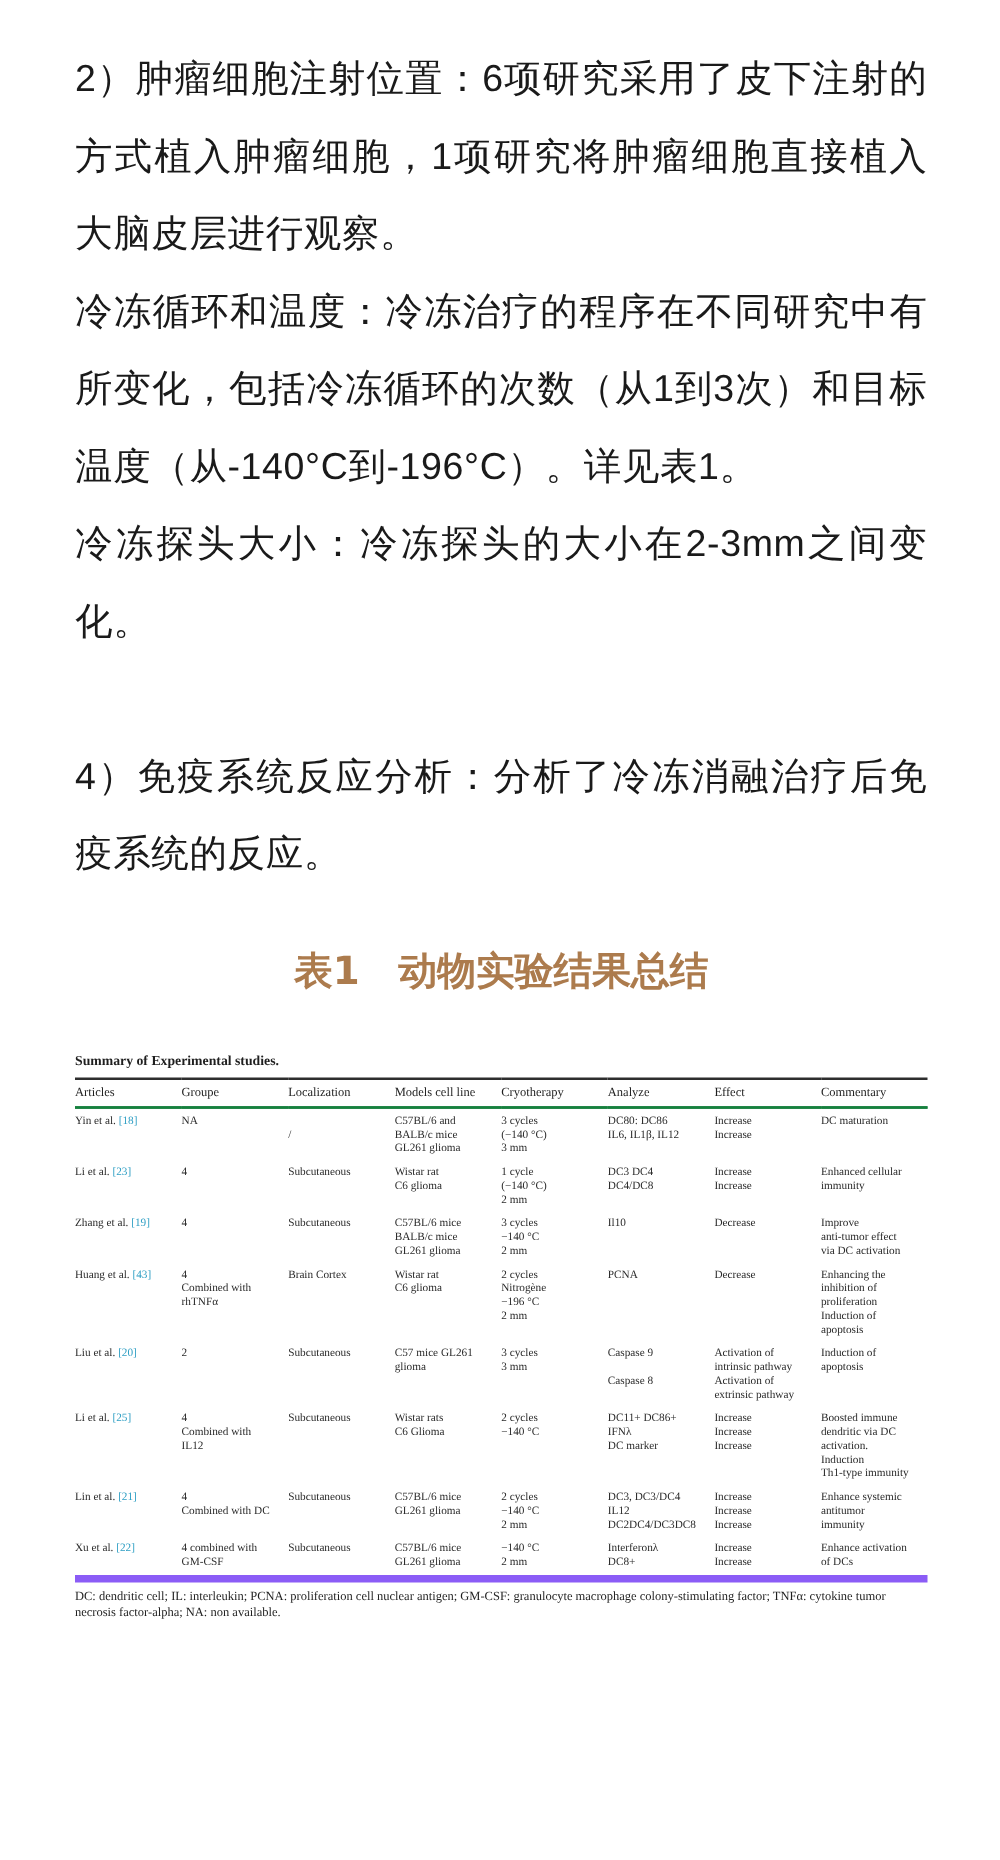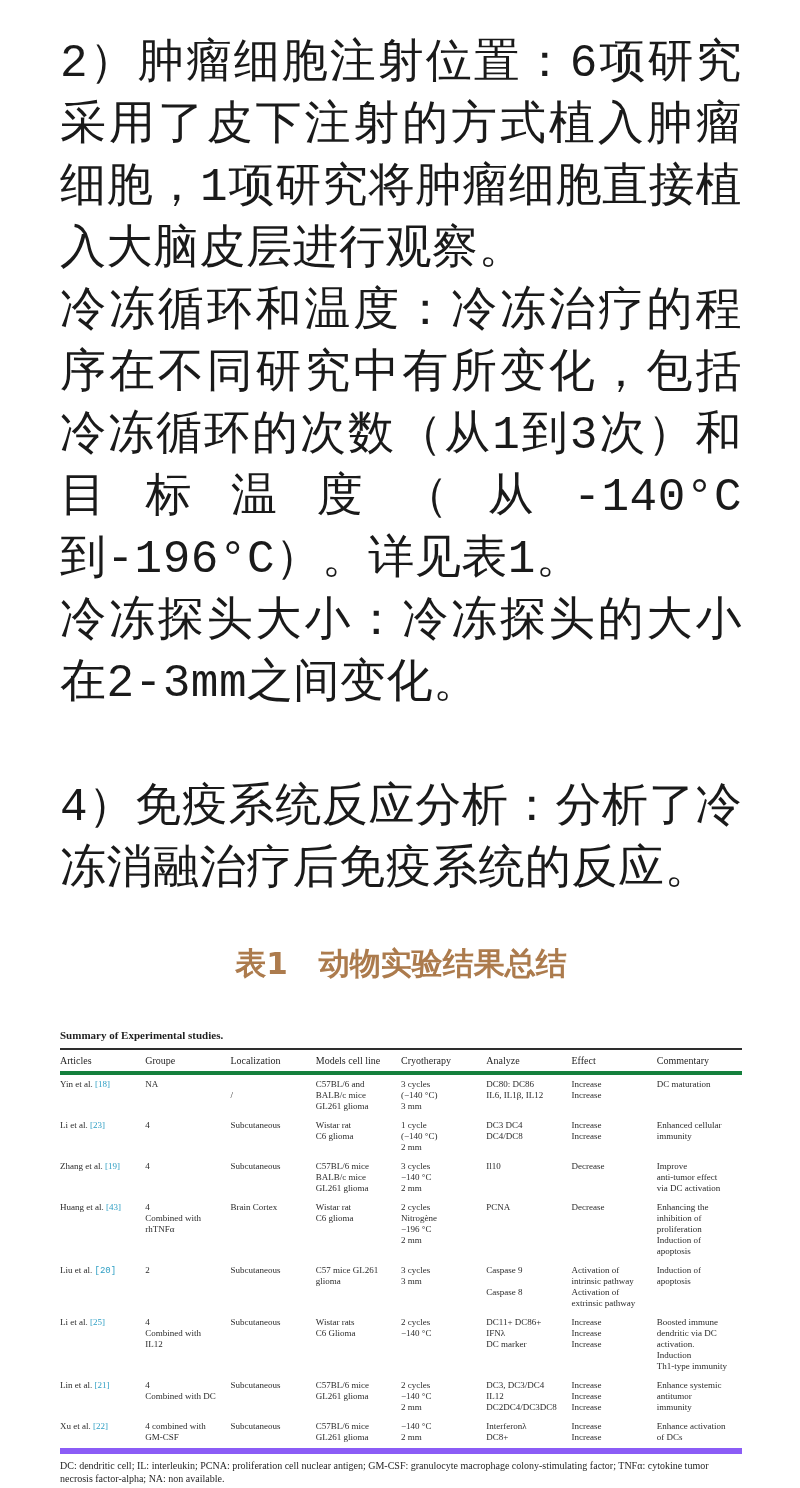--- a/index.html
+++ b/index.html
@@ -5,41 +5,41 @@
   html, body { margin:0; padding:0; }
   body {
     width:800px; height:1488px; background:#ffffff; overflow:hidden;
     font-family:"Liberation Sans", sans-serif;
   }
   .page { position:relative; width:800px; height:1488px; background:#ffffff; }
   .content { padding:33px 58px 0 60px; }
 
   
   .zh {
-    margin:0; font-size:46px; line-height:62px; color:#1a1a1a;
+    margin:0; font-size:30px; line-height:62px; color:#1a1a1a;
     text-align:justify; letter-spacing:0.5px;
-    font-family:Liberation Mono, monospace;
+    font-family:Liberation Sans, sans-serif;
   }
   .gap-top { margin-top:62px; }
 
   
   .tbl-title {
     margin:42px 0 0 0; text-align:center;
     font-size:31px; line-height:40px; font-weight:bold;
     font-family:"DejaVu Sans", sans-serif;
   }
 
   
   .paper-table { margin-top:46px; font-family:"Liberation Serif", serif; color:#262626; }
   .tbl-caption { font-size:11px; font-weight:bold; color:#1f1f1f; margin-bottom:7px; }
   table.results { width:100%; border-collapse:collapse; table-layout:fixed; }
   table.results thead th {
     text-align:left; font-weight:normal; font-size:10px; line-height:11px;
     padding:5px 2px 5px 0; color:#1f1f1f;
-    border-top:2px solid #2e2e2e; border-bottom:4px solid #15803d;
+    border-top:2px solid #2e2e2e; border-bottom:2px solid #15803d;
   }
   table.results td {
     vertical-align:top; font-size:9px; line-height:11px;
     padding:4px 3px 4px 0; color:#2b2b2b; word-wrap:break-word;
   }
   .cl { min-height:11px; }
   .ref { text-decoration:none; }
   .tbl-footnote {
     border-top:6px solid #8b5cf6; margin-top:1px; padding-top:5px;
     font-size:10px; line-height:13px; color:#1f1f1f;
@@ -197,21 +197,21 @@
               </td>
               <td>
                 <div class="cl">Enhancing the</div>
                 <div class="cl">inhibition of</div>
                 <div class="cl">proliferation</div>
                 <div class="cl">Induction of</div>
                 <div class="cl">apoptosis</div>
               </td>
             </tr>
             <tr>
-              <td><span>Liu et al. </span><span class="ref" style="color: rgb(47, 159, 196); font-family: Liberation Mono, monospace;">[20]</span></td>
+              <td><span>Liu et al. </span><span class="ref" style="color: rgb(47, 159, 196);">[20]</span></td>
               <td>
                 <div class="cl">2</div>
               </td>
               <td>
                 <div class="cl">Subcutaneous</div>
               </td>
               <td>
                 <div class="cl">C57 mice GL261</div>
                 <div class="cl">glioma</div>
               </td>

